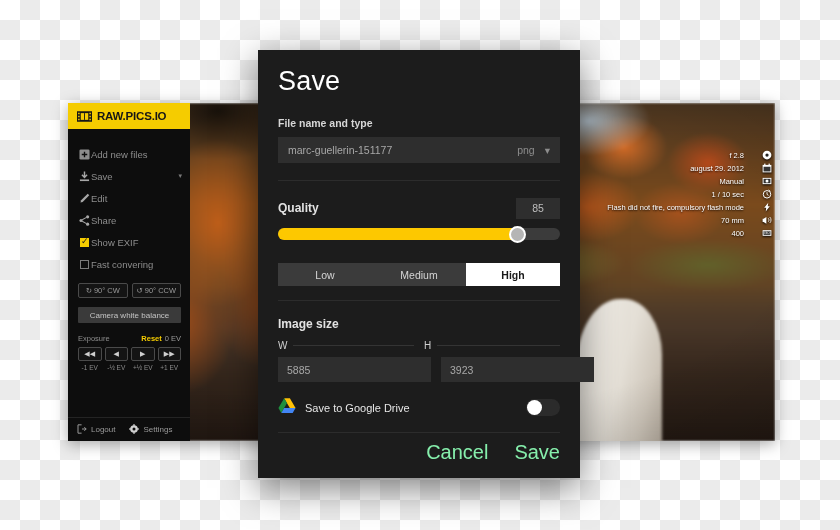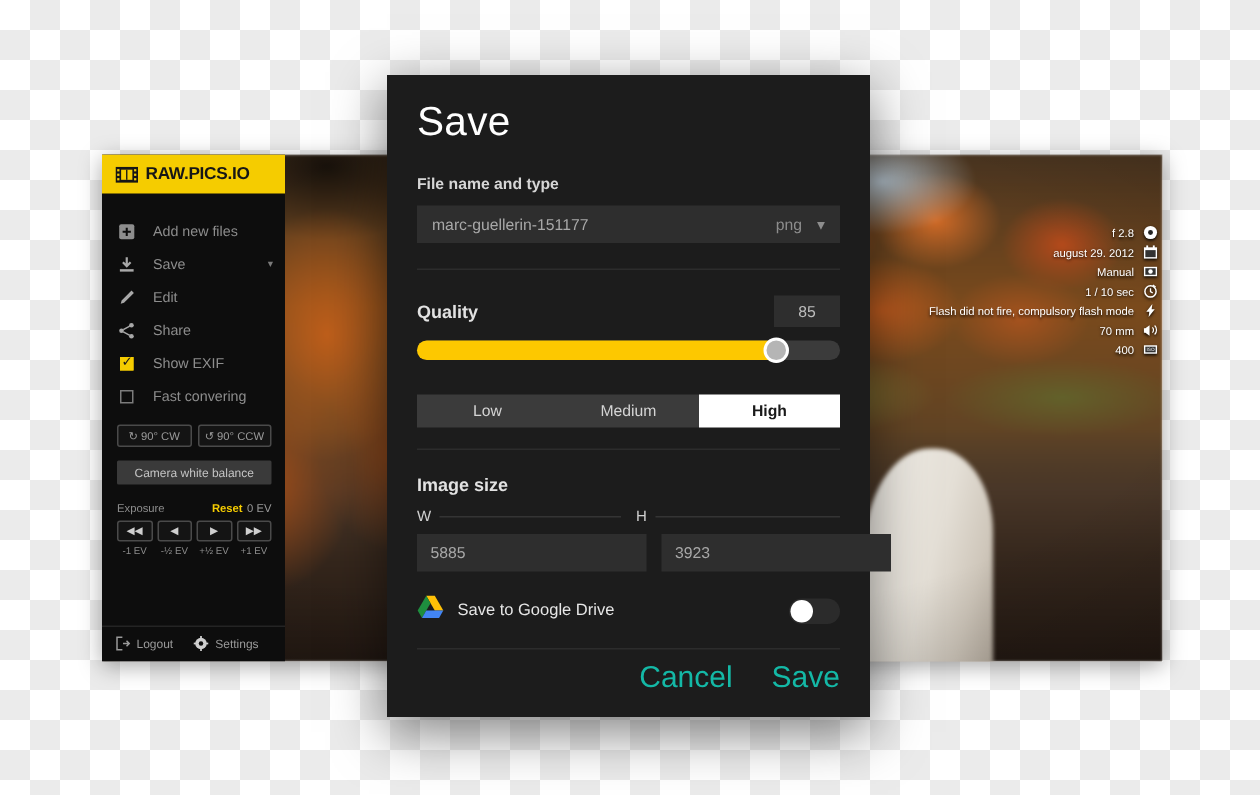--- a/index.html
+++ b/index.html
@@ -88,21 +88,21 @@
     padding-left: 9px;
   }
   .film-icon { display: flex; }
   .logo-text {
     font-size: 11.5px; font-weight: bold; color: #161616;
     letter-spacing: -.2px;
   }
 
   .menu { padding: 14px 0 0 0; }
   .menu-item {
-    display: flex; align-items: center; gap: 12px;
+    display: flex; align-items: center; gap: 1px;
     height: 22px; padding-left: 11px; padding-right: 8px;
     color: #8d8d8d; font-size: 9.5px;
     cursor: pointer; position: relative;
   }
   .menu-item .mi-icon {
     width: 11px; height: 11px; flex: 0 0 11px;
     display: flex; align-items: center; justify-content: center;
   }
   .menu-item .caret {
     margin-left: auto; font-size: 7px; color: #7a7a7a;
@@ -162,21 +162,21 @@
   .foot-item + .foot-item { margin-left: 10px; }
 
   
   #exif {
     position: absolute;
     right: 3px; top: 47px;
     display: flex; flex-direction: column; gap: 3px;
     align-items: flex-end;
   }
   .exif-row {
-    display: flex; align-items: center; gap: 6px;
+    display: flex; align-items: center; gap: 18px;
     justify-content: flex-end;
   }
   .exif-val {
     color: #ffffff; font-size: 7.5px;
     text-shadow: 0 1px 2px rgba(0,0,0,.9);
   }
   .exif-ico {
     width: 10px; height: 10px;
     display: flex; align-items: center; justify-content: center;
     filter: drop-shadow(0 1px 1px rgba(0,0,0,.9));
@@ -282,21 +282,21 @@
     width: 15px; height: 15px; border-radius: 50%;
     background: #ffffff;
   }
   #dlg-actions {
     margin-top: auto; display: flex; justify-content: flex-end;
     align-items: center; gap: 26px;
     padding-bottom: 14px; padding-top: 8px;
   }
   .dlg-btn {
     background: none; border: 0; cursor: pointer;
-    color: #14b8a6; font-size: 20px;
+    color: #86efac; font-size: 20px;
     font-family: "Liberation Sans", sans-serif;
   }
 </style>
 </head>
 <body>
 
 <div id="app-window">
 
   <div id="photo"></div>
   <div id="figure"></div>

